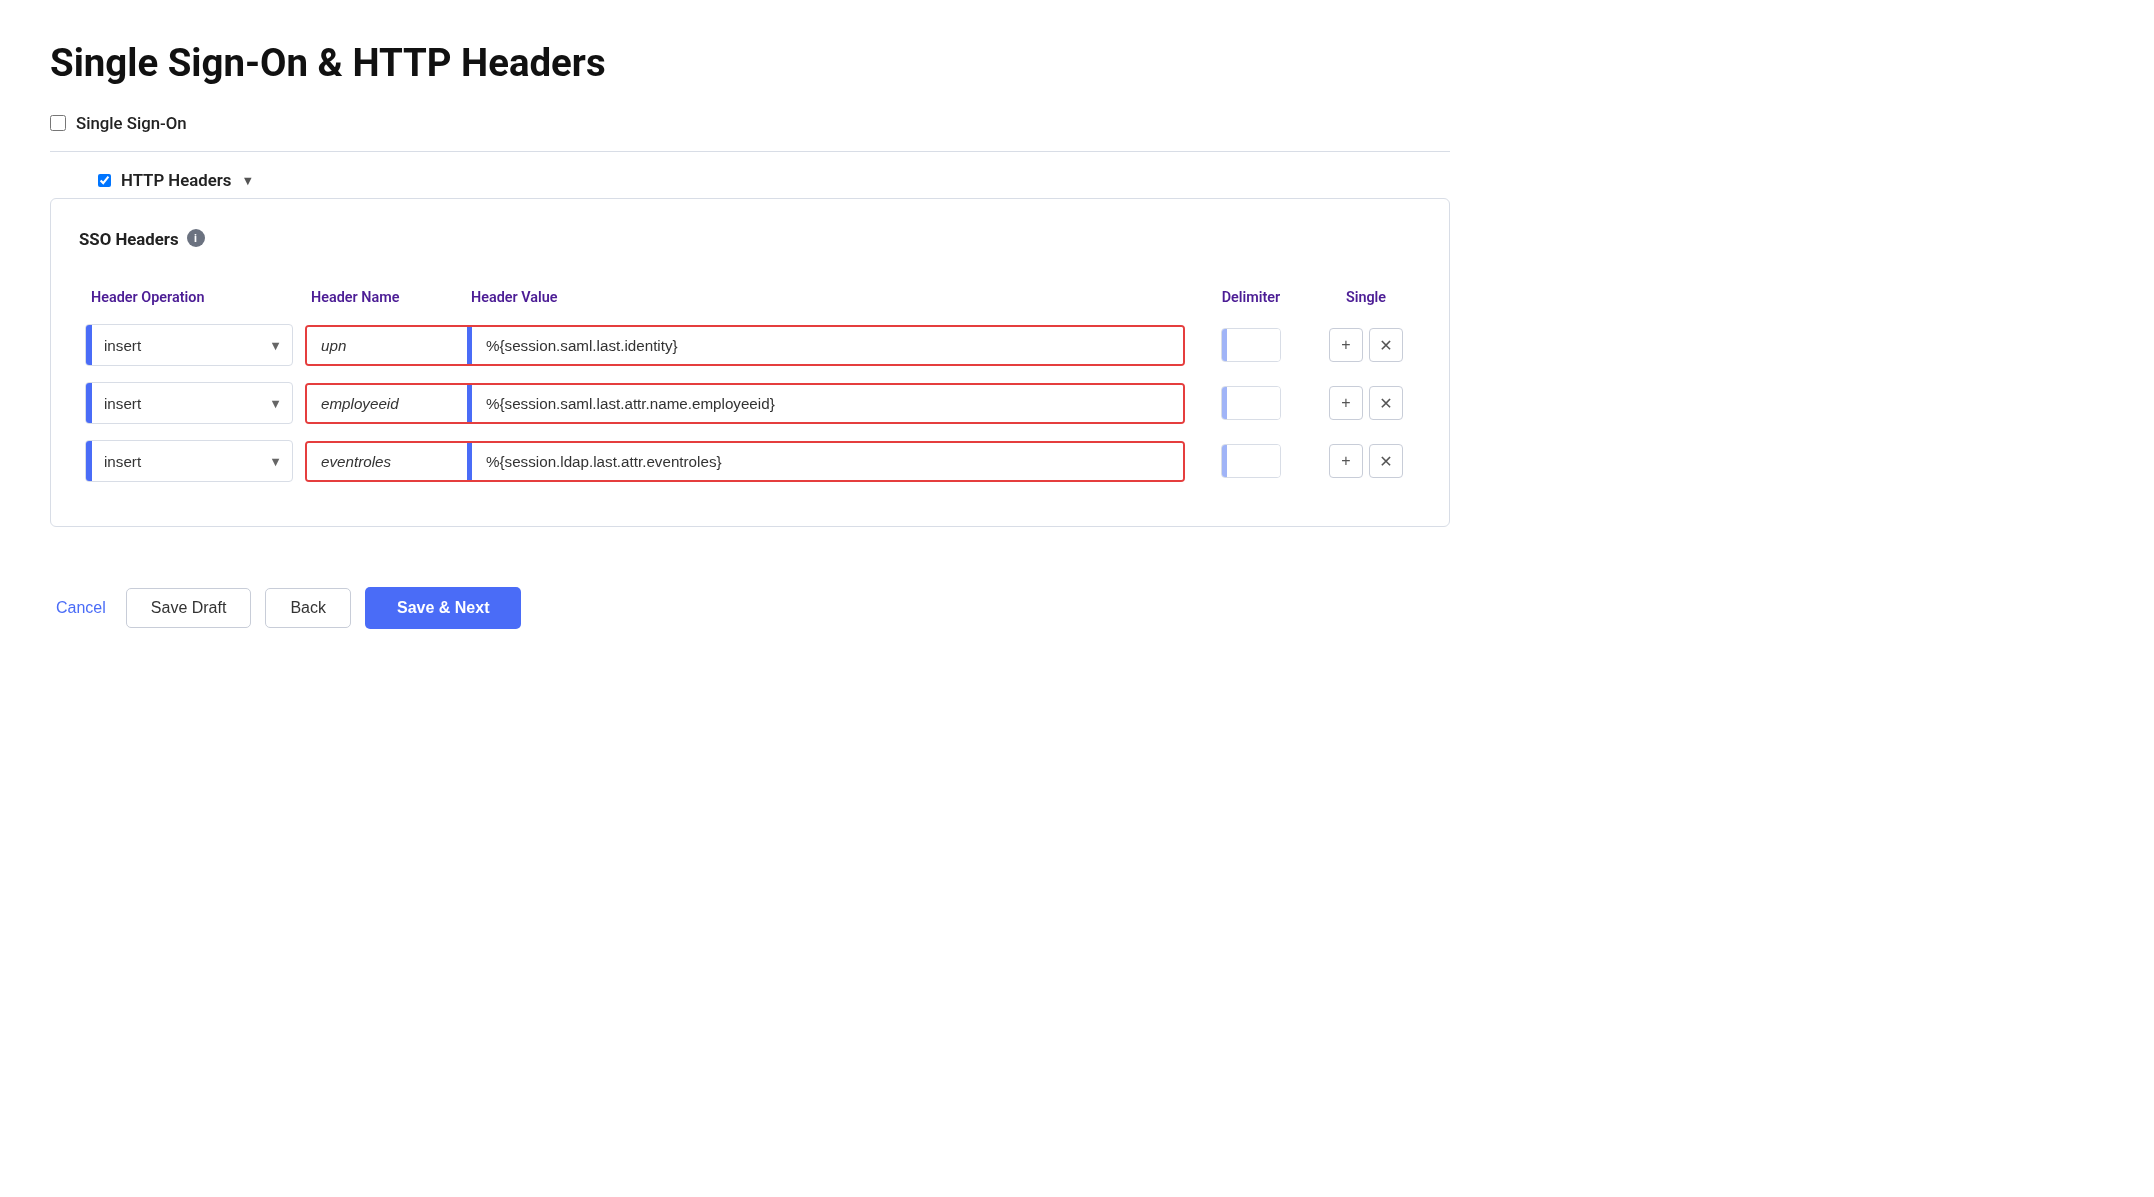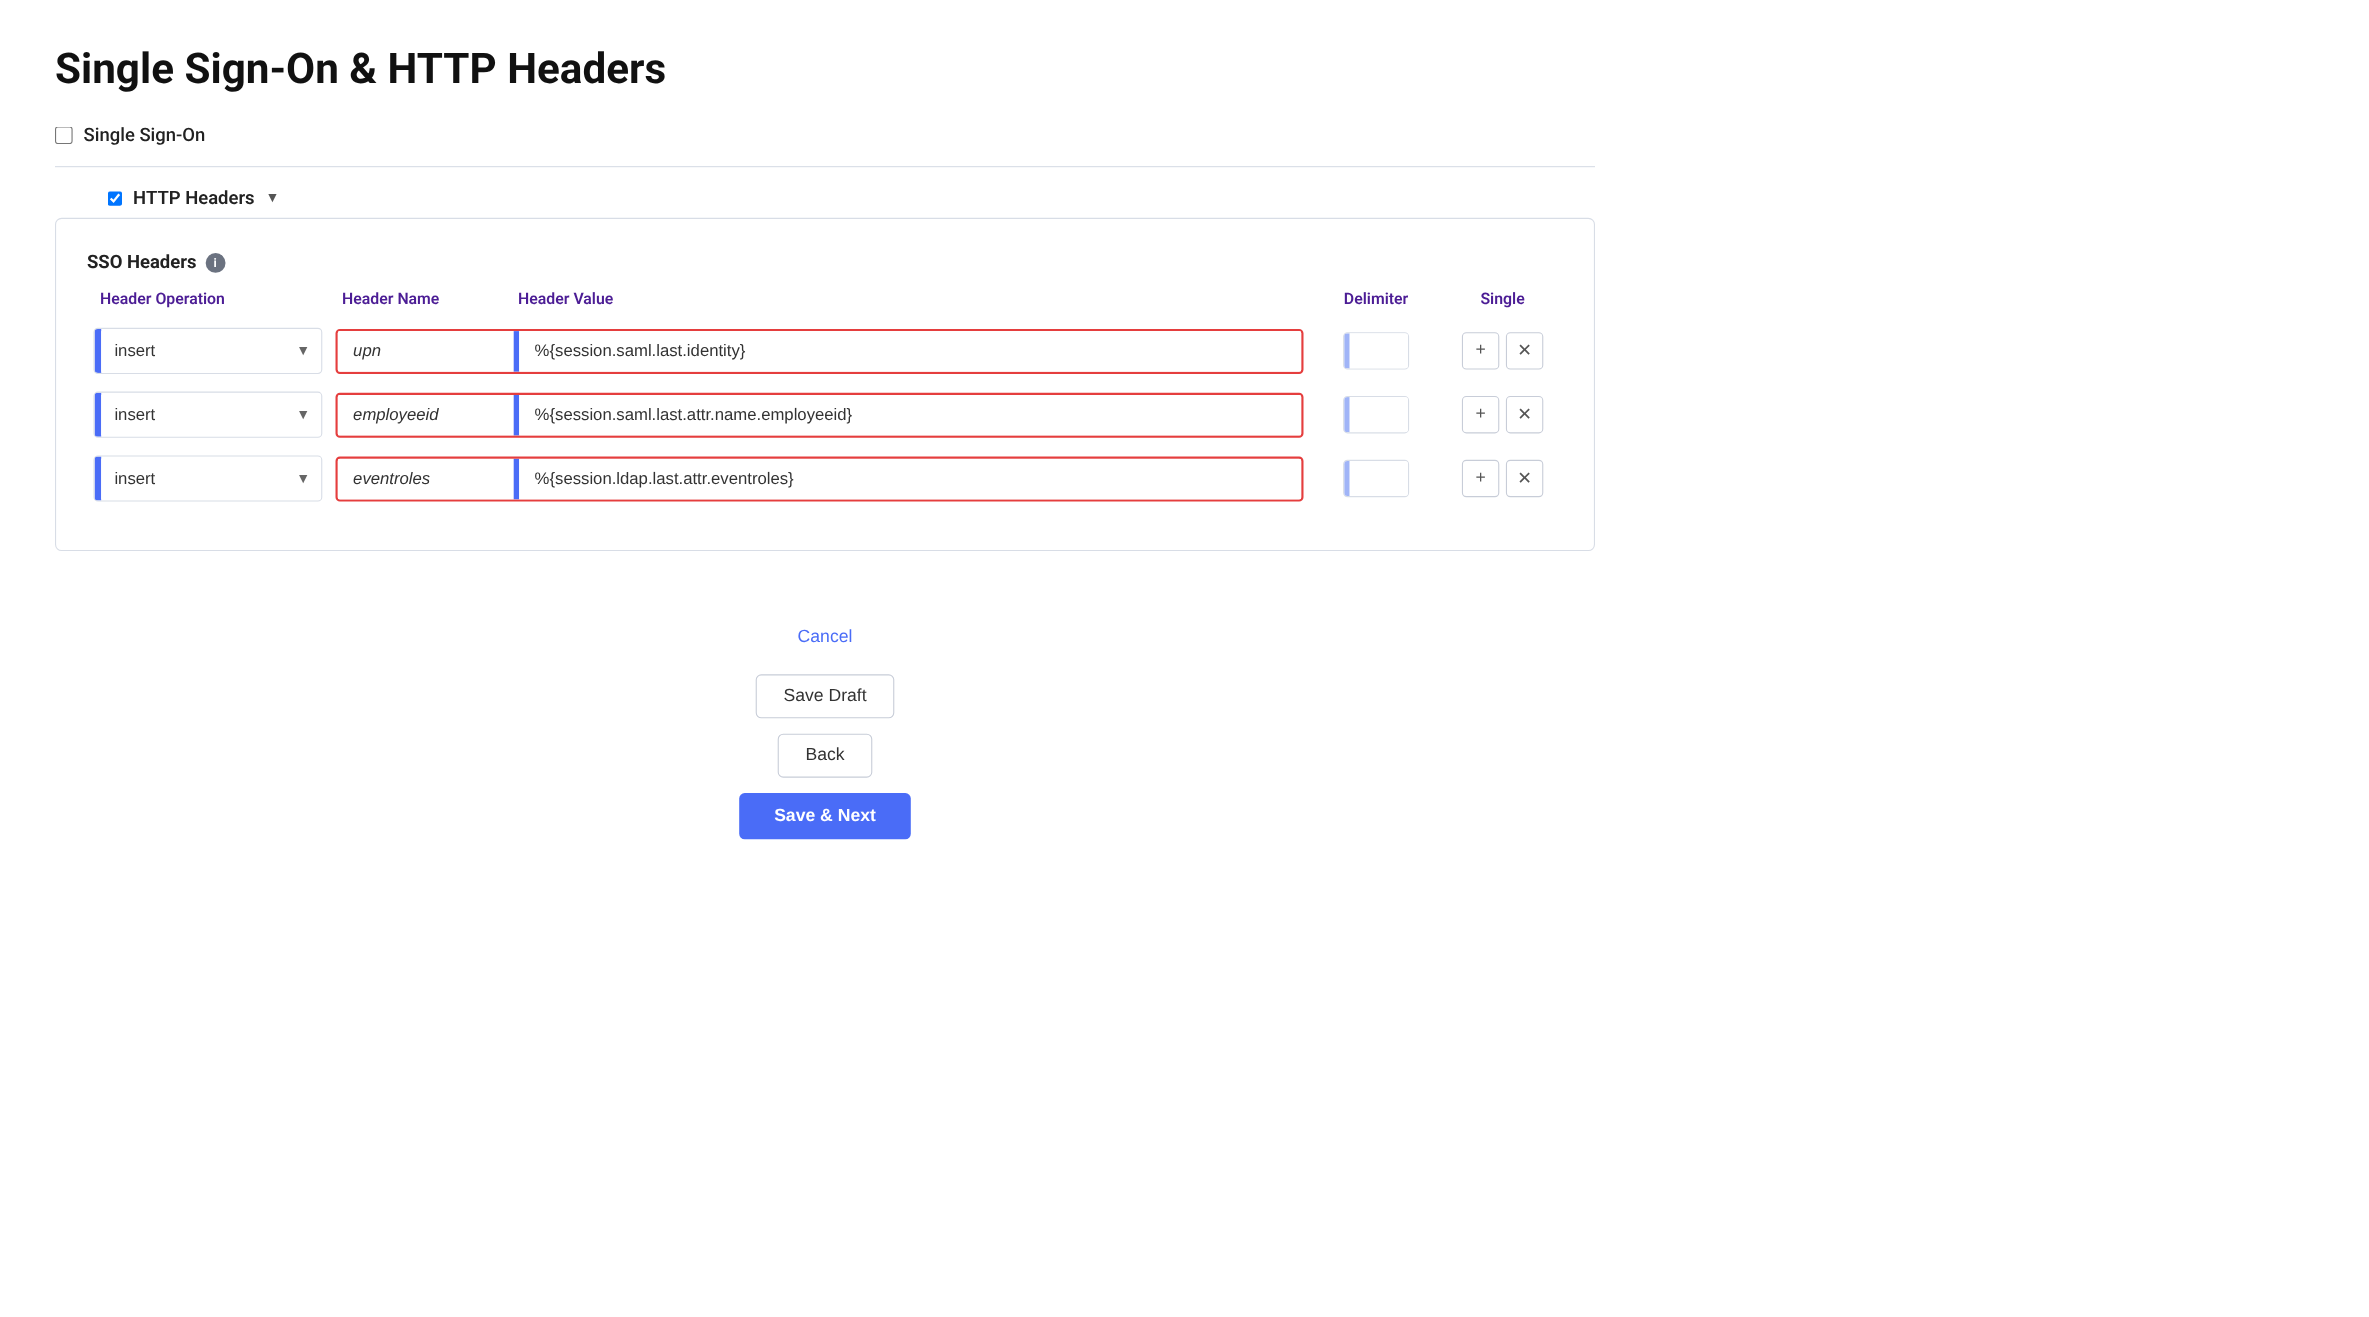--- a/index.html
+++ b/index.html
@@ -67,26 +67,26 @@
     .sso-panel {
       border: 1px solid #d8dde6;
       border-radius: 6px;
       padding: 30px 28px 36px 28px;
       margin-top: 8px;
       background: #fff;
     }
 
     .sso-headers-title {
       display: flex;
-      align-items: center;
+      align-items: flex-start;
       gap: 8px;
       font-size: 1.05rem;
       font-weight: 700;
       color: #222;
-      margin-bottom: 6px;
+      margin-bottom: 32px;
     }
 
     .info-icon {
       display: inline-flex;
       align-items: center;
       justify-content: center;
       width: 18px;
       height: 18px;
       border-radius: 50%;
       background: #6b7280;
@@ -249,21 +249,20 @@
       align-items: center;
       justify-content: center;
     }
 
     
     .footer {
       display: flex;
       align-items: center;
       gap: 14px;
       margin-top: 60px;
-      flex-direction: column;
     }
 
     .btn-cancel {
       background: none;
       border: none;
       color: #4a6cf7;
       font-size: 1rem;
       font-weight: 500;
       cursor: pointer;
       padding: 10px 6px;

